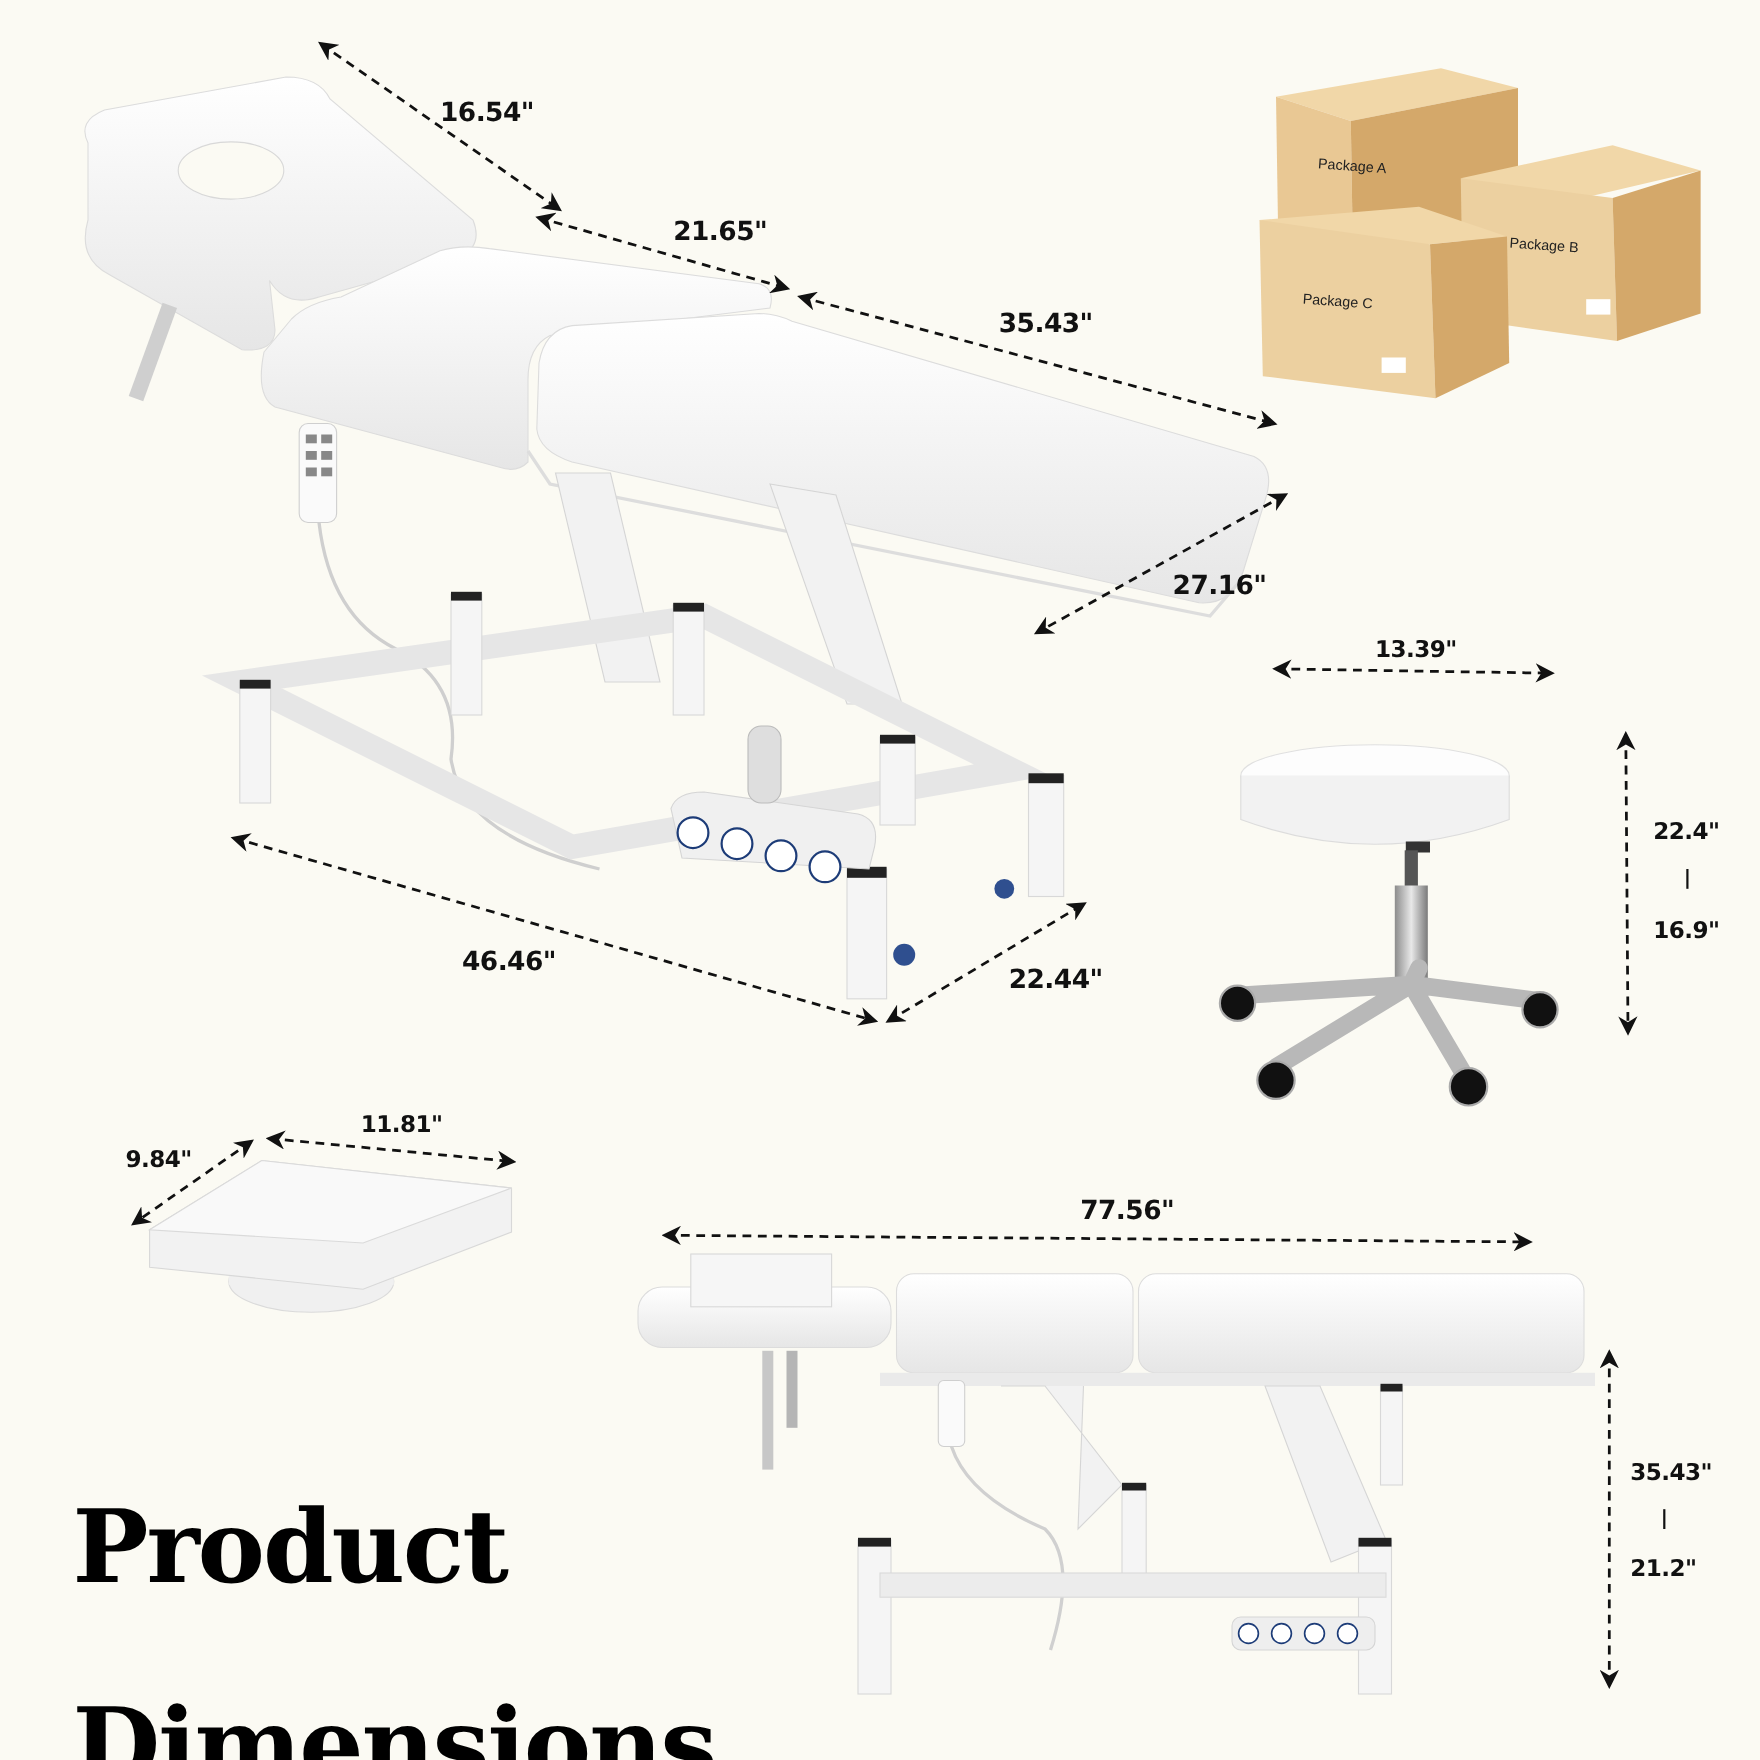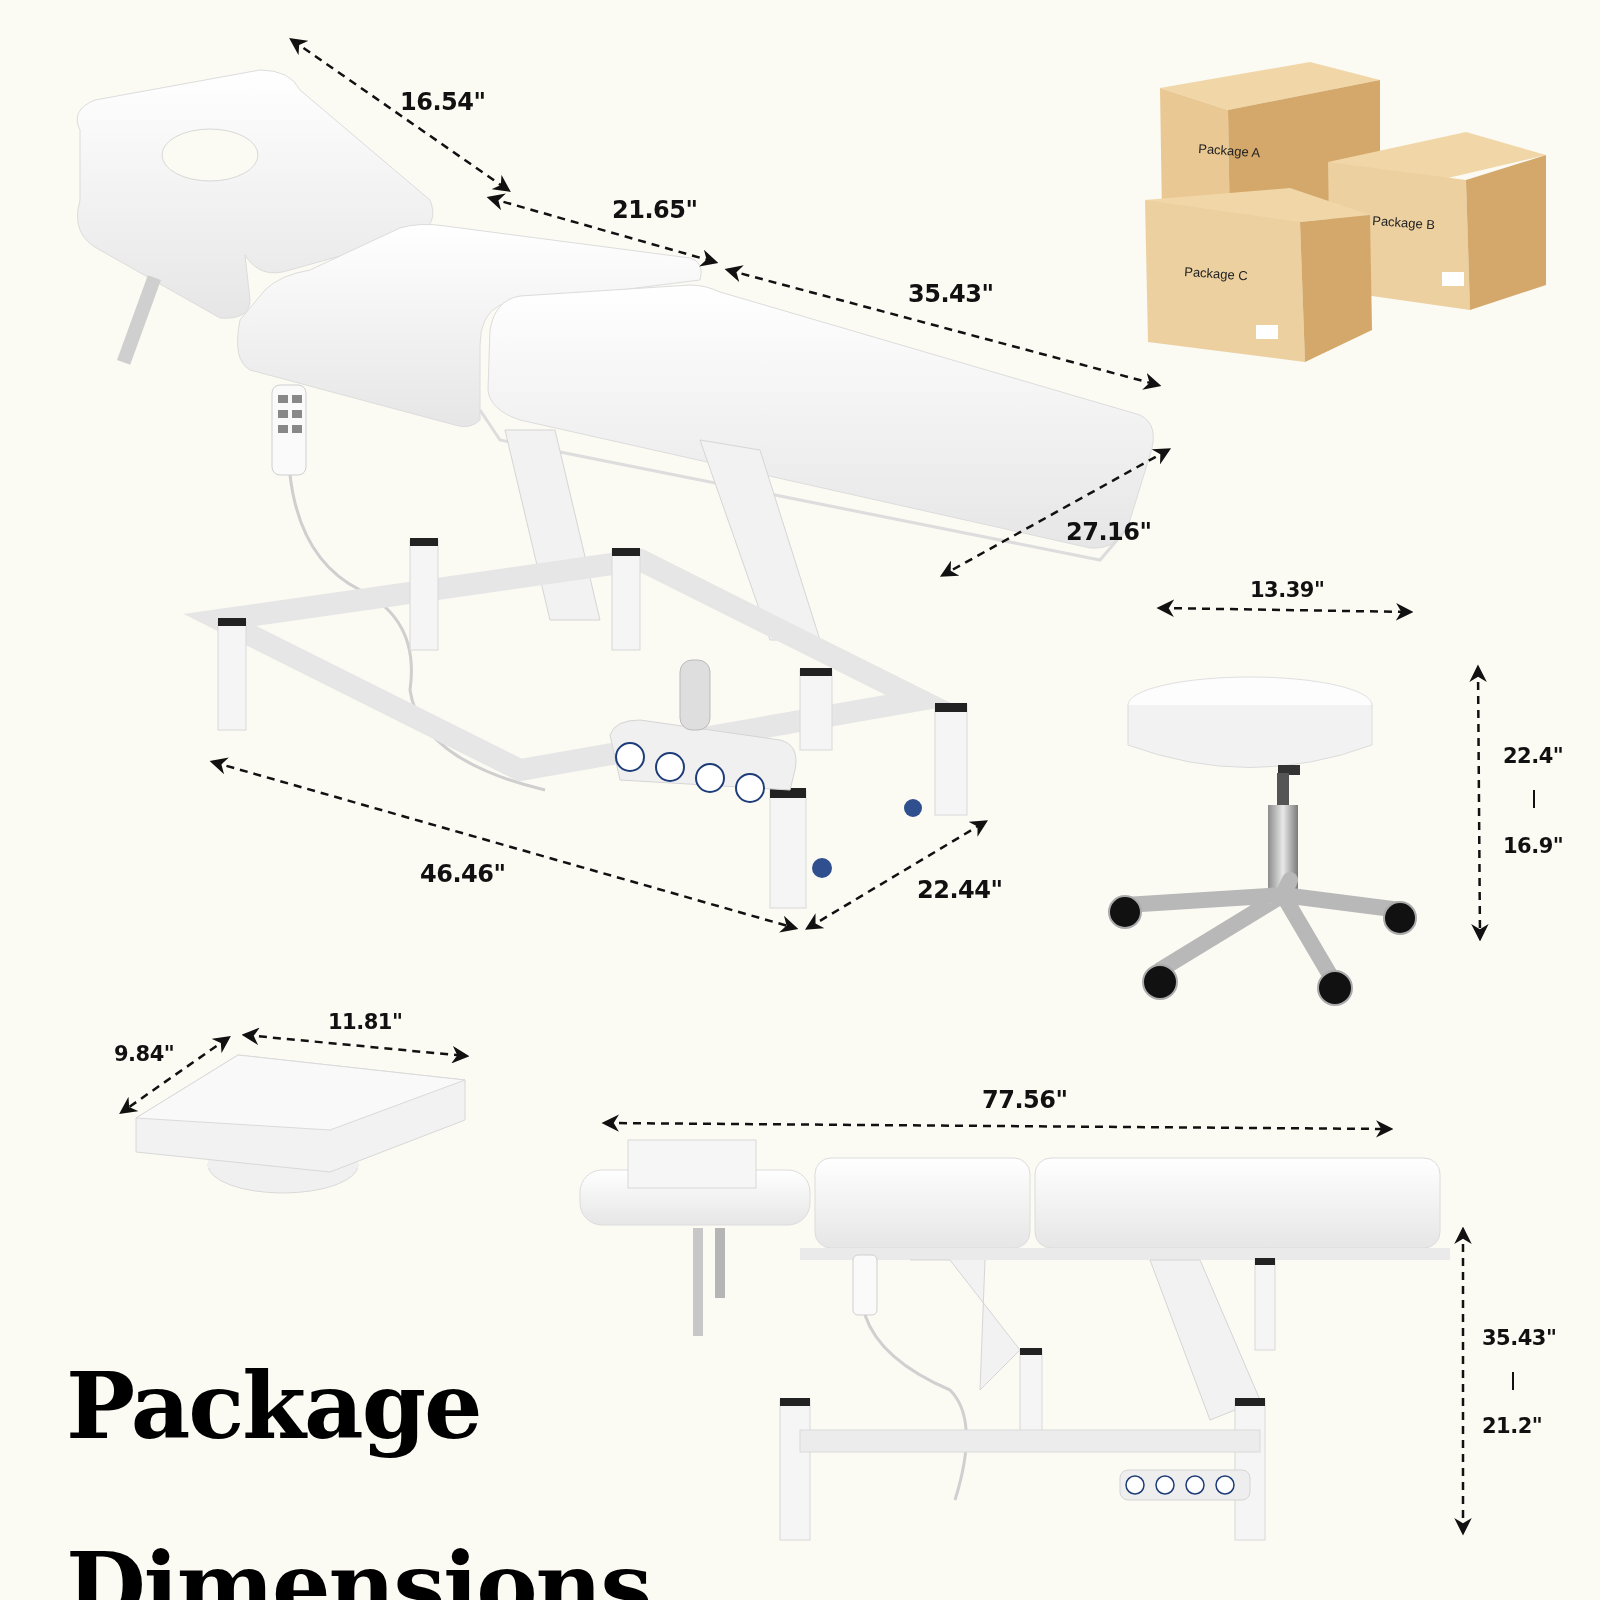--- a/index.html
+++ b/index.html
@@ -175,14 +175,14 @@
 <span class="dim dimsm" style="left:1503px;top:834px;">16.9"</span>
 
 <span class="dim dimsm" style="left:114px;top:1042px;">9.84"</span>
 <span class="dim dimsm" style="left:328px;top:1010px;">11.81"</span>
 
 <span class="dim" style="left:982px;top:1086px;">77.56"</span>
 <span class="dim dimsm" style="left:1482px;top:1326px;">35.43"</span>
 <span class="sep" style="left:1512px;top:1372px;"></span>
 <span class="dim dimsm" style="left:1482px;top:1414px;">21.2"</span>
 
-<div class="title" style="top:1360px;">Package</div>
+<div class="title" style="top:1360px;">Product</div>
 <div class="title" style="top:1540px;">Dimensions</div>
 
 </body></html>

